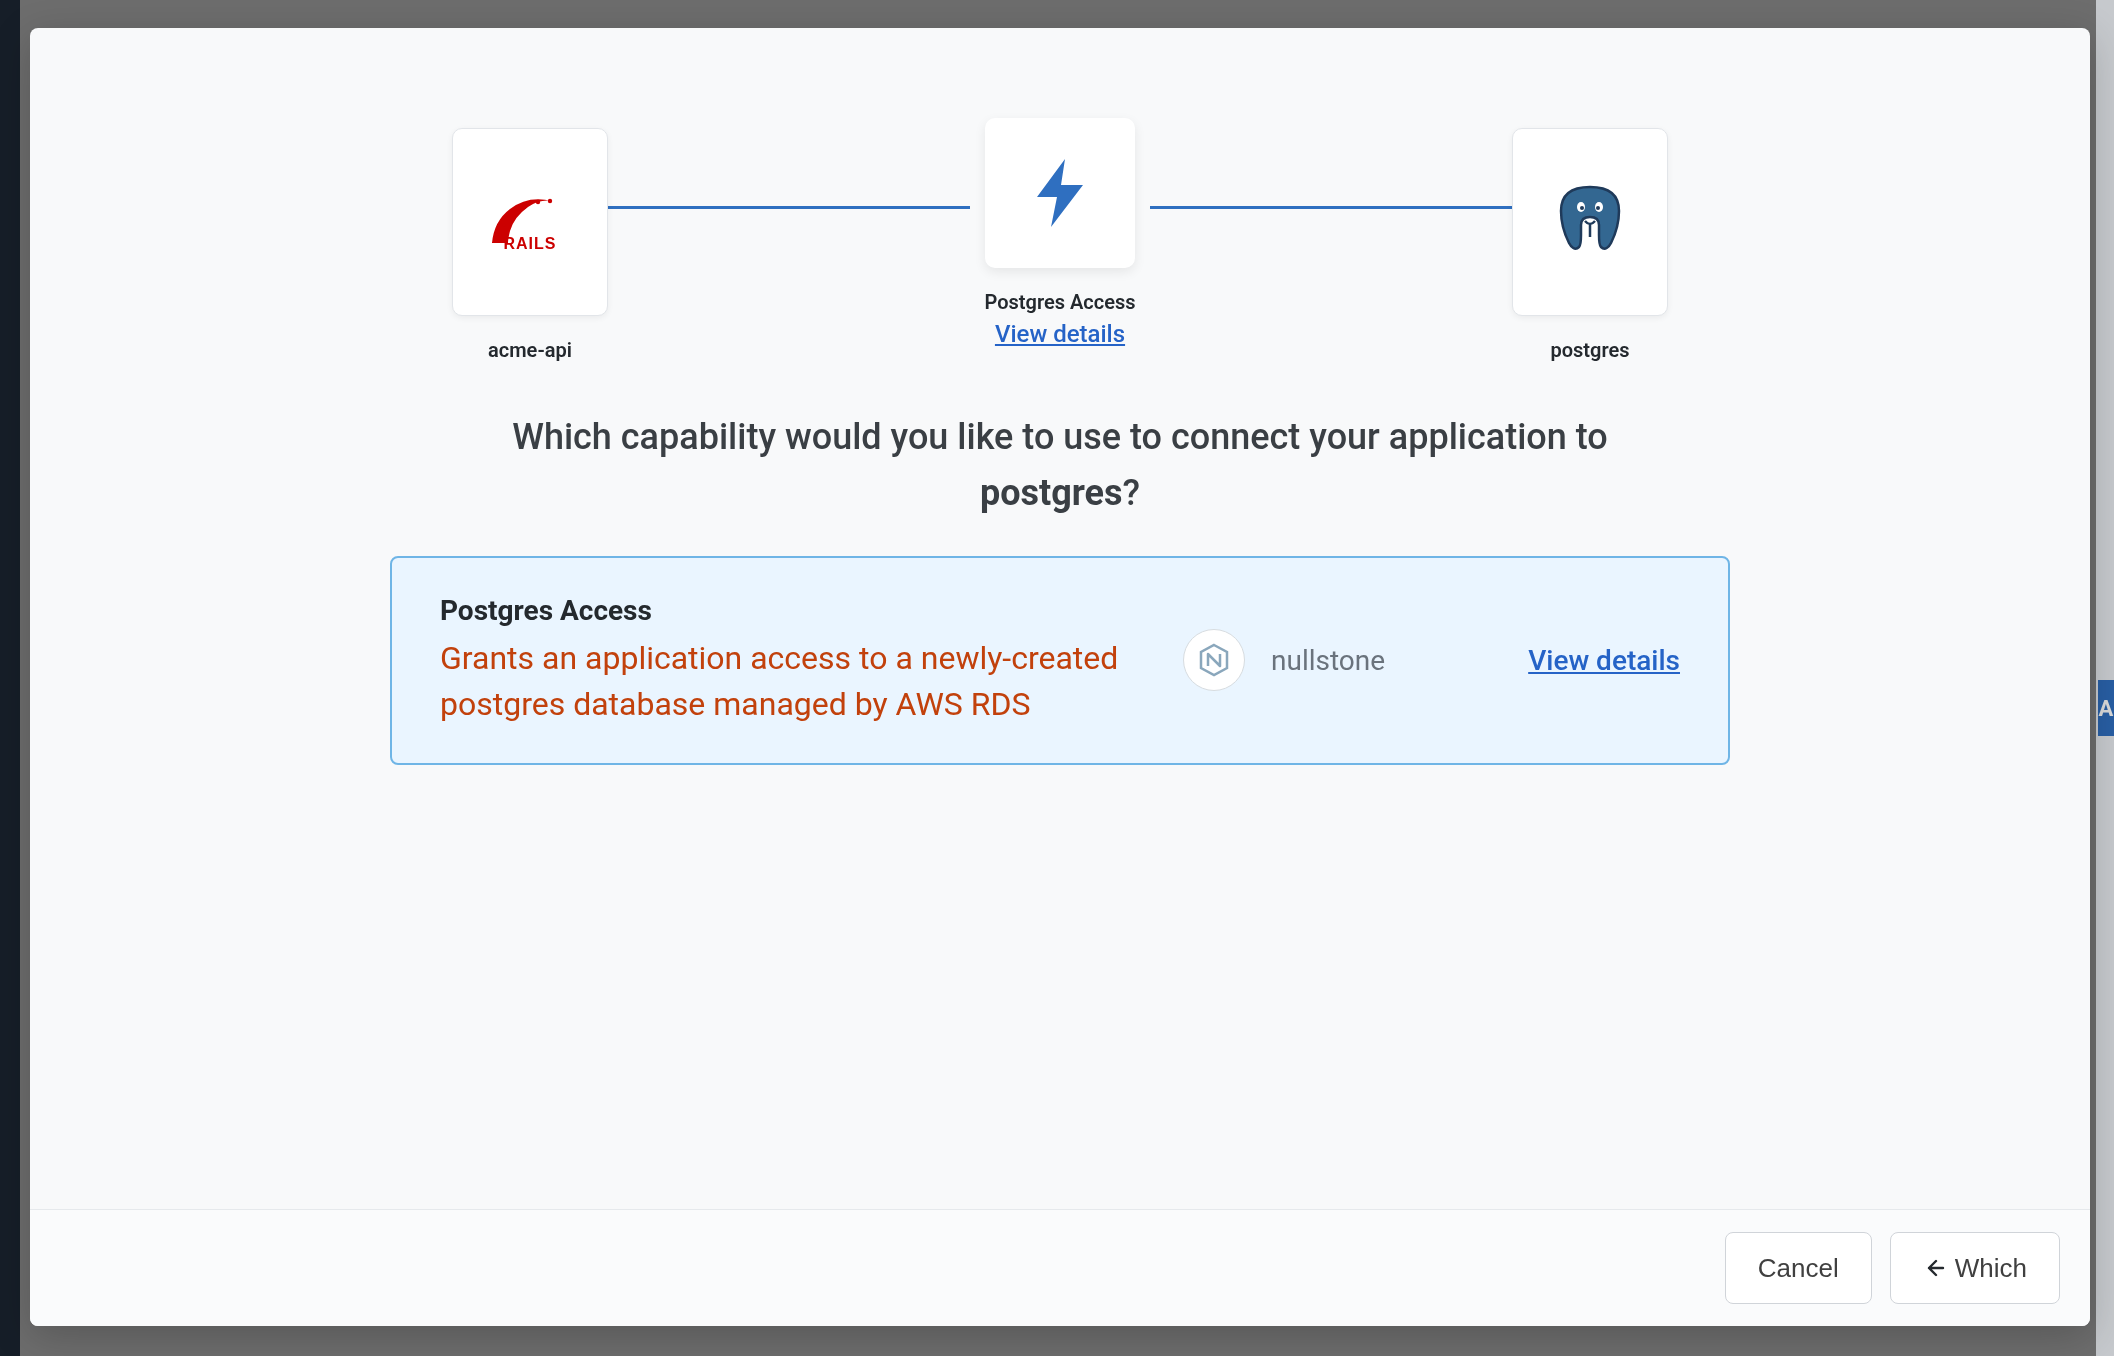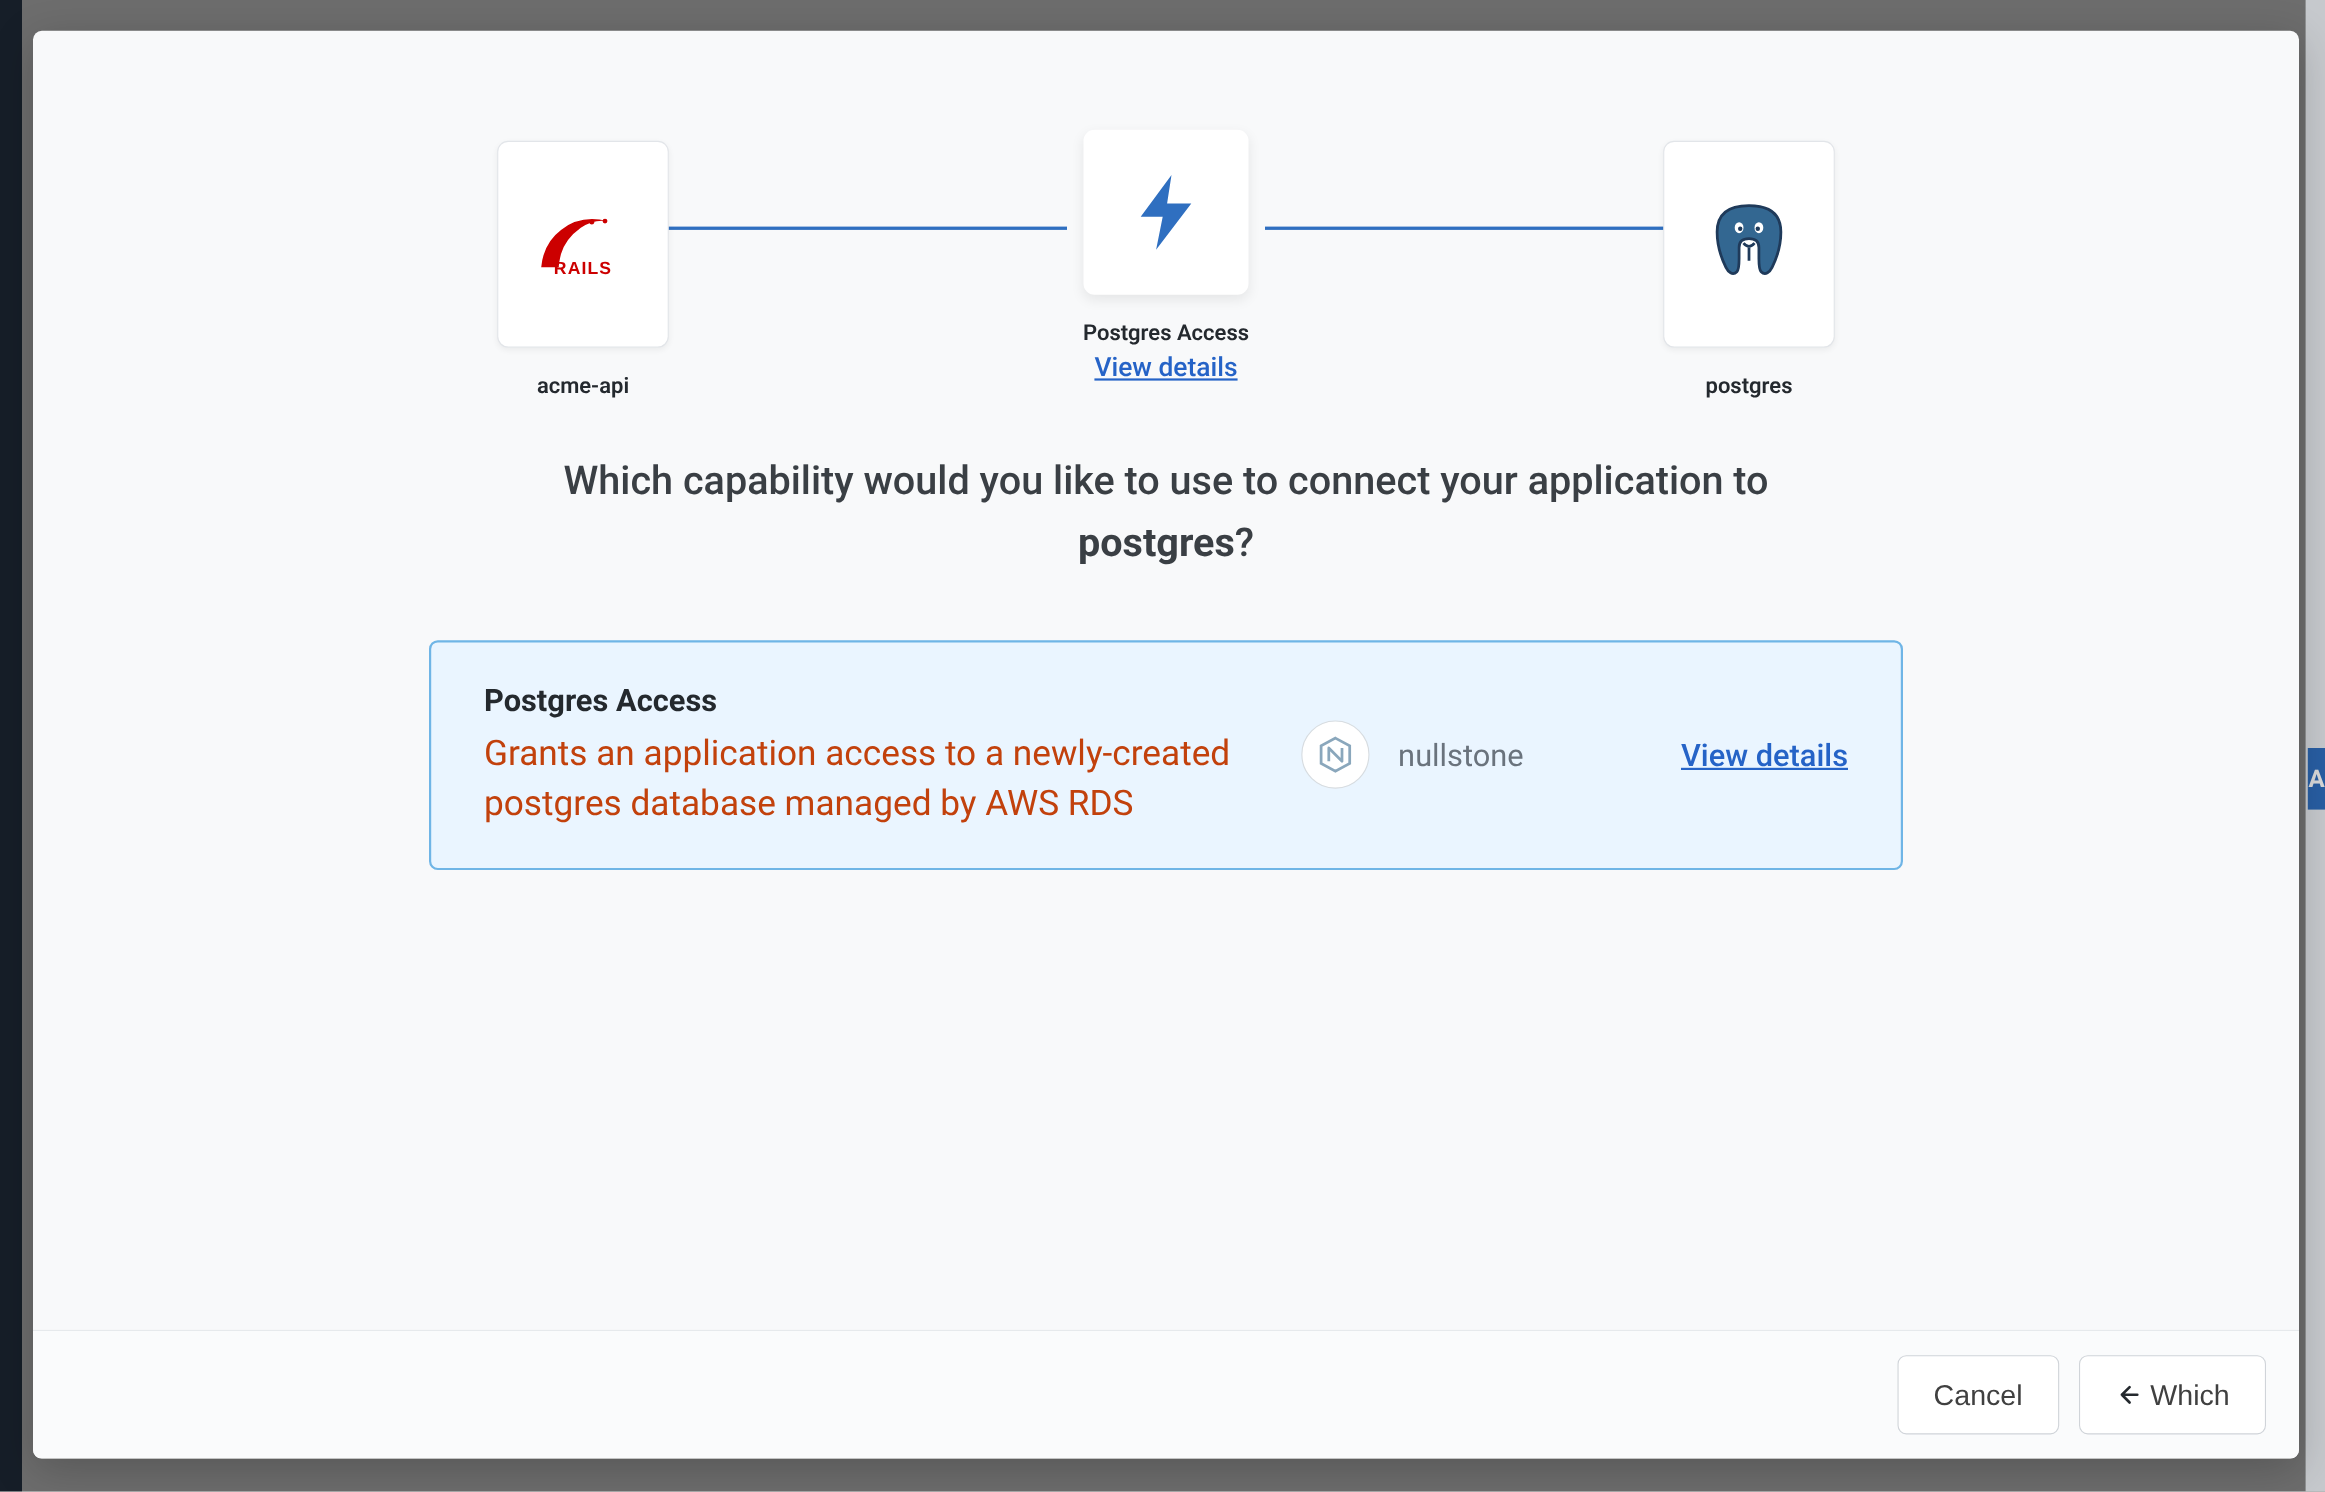--- a/index.html
+++ b/index.html
@@ -108,21 +108,21 @@
     .flow-spacer {
       width: 280px;
     }
     .question {
       font-size: 36px;
       font-weight: 500;
       color: #3a3f44;
       text-align: center;
       max-width: 1180px;
       line-height: 1.55;
-      margin-bottom: 60px;
+      margin-bottom: 34px;
     }
     .question b {
       font-weight: 700;
     }
     .card {
       width: 1340px;
       border: 2px solid #6fb5e6;
       background: #eaf5ff;
       border-radius: 8px;
       padding: 36px 48px;

